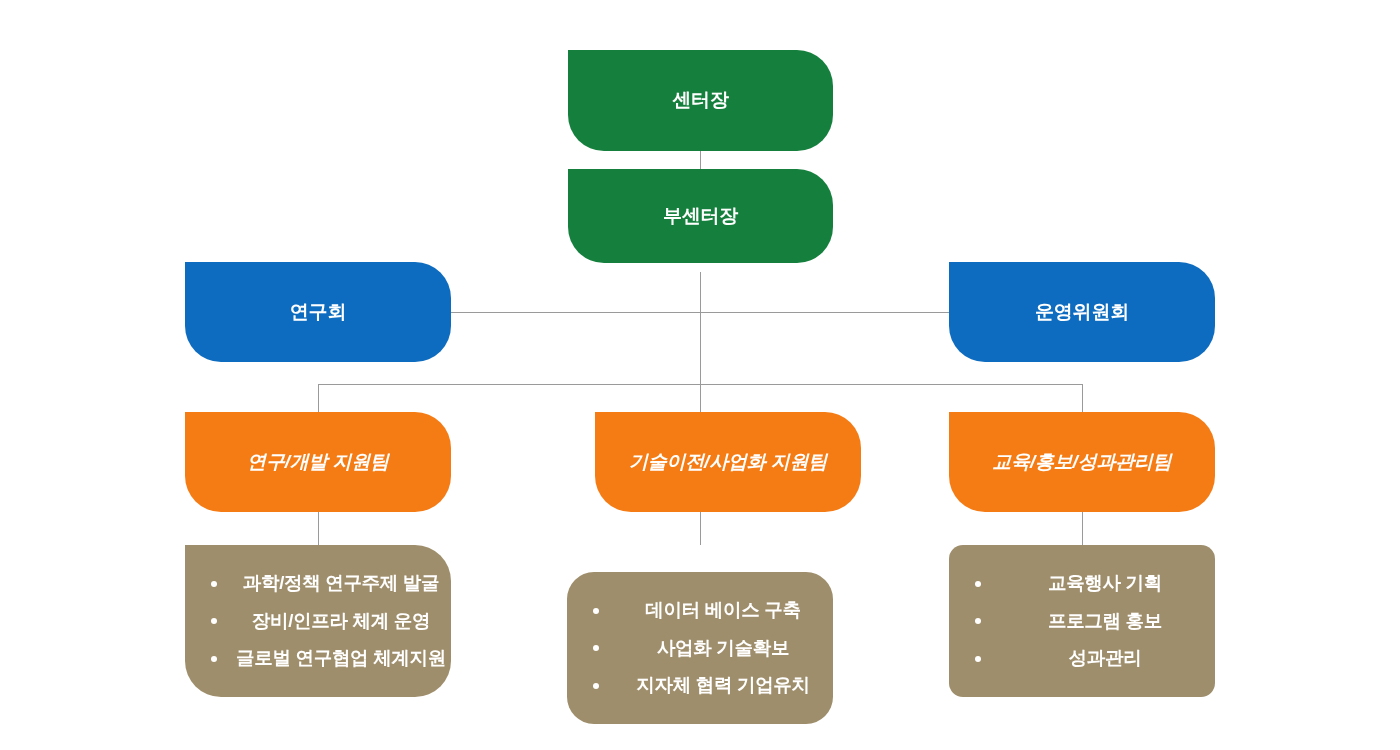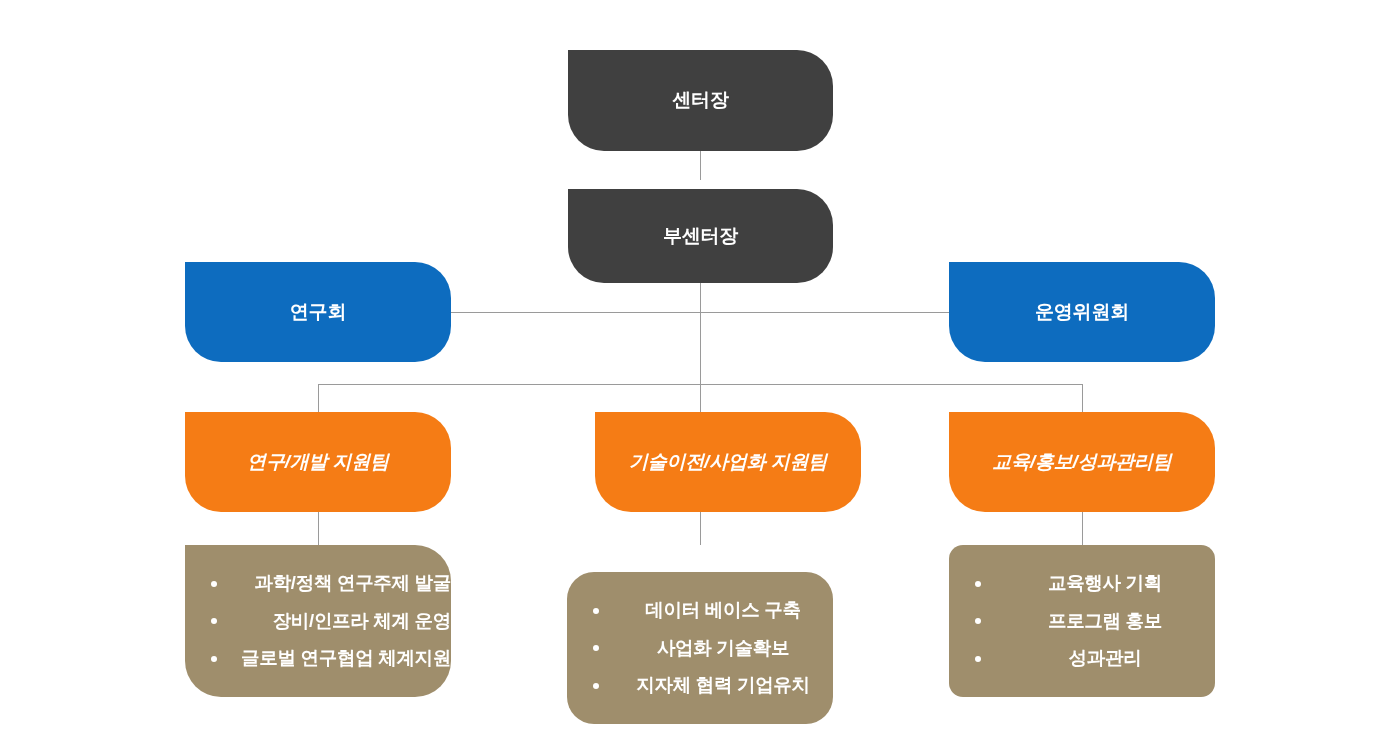--- a/index.html
+++ b/index.html
@@ -36,21 +36,21 @@
     justify-content: center;
     color: #ffffff;
     text-align: center;
   }
   .node-label {
     font-weight: bold;
     letter-spacing: -0.2px;
     line-height: 1.2;
   }
 
-  .node.exec      { background: #404040; }
+  .node.exec      { background: #15803d; }
   .node.committee { background: #0d6cbf; }
   .node.team      { background: #f57c15; font-style: italic; }
   .node.duties    {
     background: #9f8e6c;
     align-items: center;
     justify-content: flex-start;
   }
 
   .exec .node-label,
   .committee .node-label { font-size: 19px; }
@@ -104,21 +104,21 @@
   <div class="line line-v" style="left:1082px; top:384px; height:28px;"></div>
 
   <div class="line line-v" style="left:318px; top:511px; height:34px;"></div>
   <div class="line line-v" style="left:700px; top:511px; height:34px;"></div>
   <div class="line line-v" style="left:1082px; top:511px; height:34px;"></div>
 
   <div class="node exec" style="left:568px; top:50px; width:265px; height:101px;">
     <span class="node-label">센터장</span>
   </div>
 
-  <div class="node exec" style="left:568px; top:189px; width:265px; height:94px;">
+  <div class="node exec" style="left:568px; top:169px; width:265px; height:94px;">
     <span class="node-label">부센터장</span>
   </div>
 
   <div class="node committee" style="left:185px; top:262px; width:266px; height:100px;">
     <span class="node-label">연구회</span>
   </div>
 
   <div class="node committee" style="left:949px; top:262px; width:266px; height:100px;">
     <span class="node-label">운영위원회</span>
   </div>
@@ -128,21 +128,21 @@
   </div>
 
   <div class="node team" style="left:567px; top:412px; width:266px; height:100px;margin-left:28px;">
     <span class="node-label">기술이전/사업화 지원팀</span>
   </div>
 
   <div class="node team" style="left:949px; top:412px; width:266px; height:100px;">
     <span class="node-label">교육/홍보/성과관리팀</span>
   </div>
 
-  <div class="node duties" style="left:185px; top:545px; width:266px; height:152px;text-align:right;">
+  <div class="node duties" style="left:185px; top:545px; width:266px; height:152px;">
     <ul class="duty-list">
       <li class="duty-item">
         <span class="duty-bullet"></span>
         <span>과학/정책 연구주제 발굴</span>
       </li>
       <li class="duty-item">
         <span class="duty-bullet"></span>
         <span>장비/인프라 체계 운영</span>
       </li>
       <li class="duty-item">

